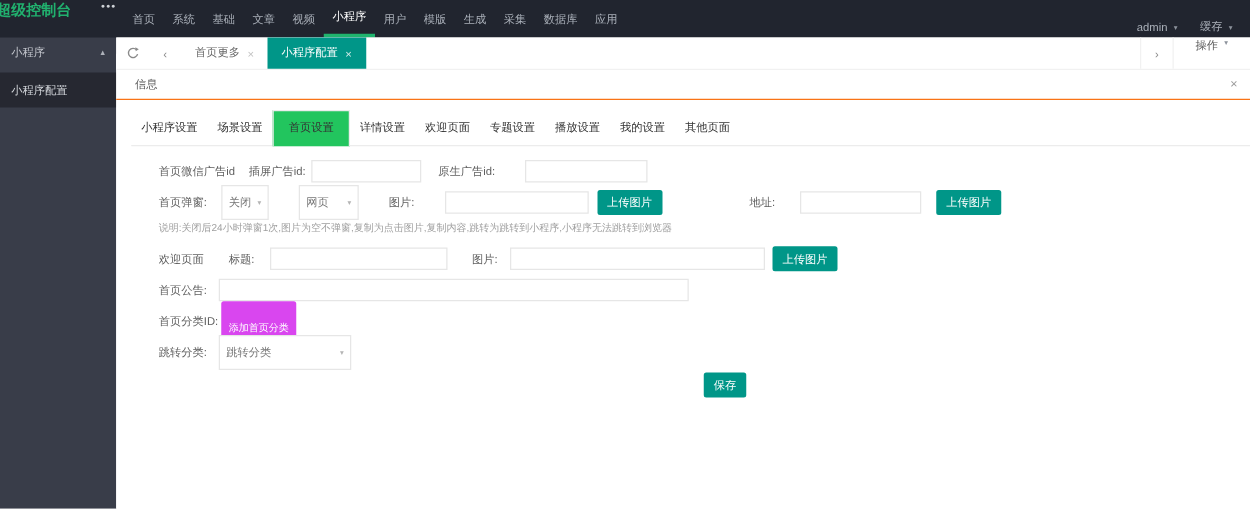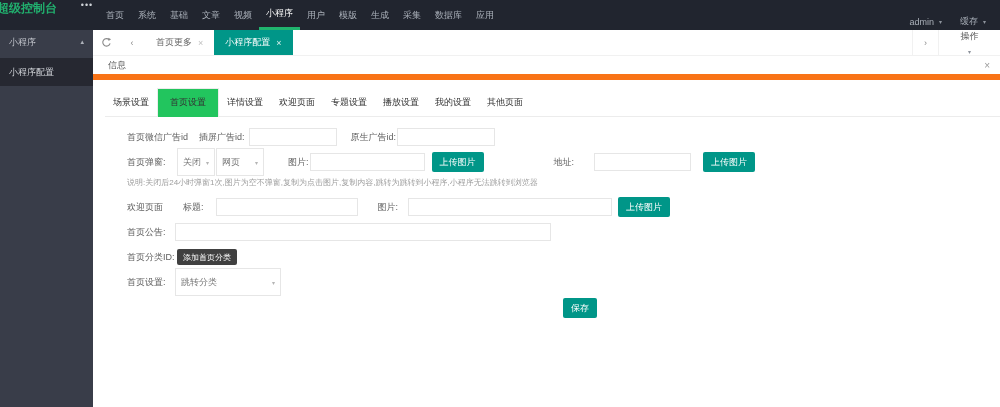--- a/index.html
+++ b/index.html
@@ -28,44 +28,44 @@
   .main { position:absolute; left:93px; top:30px; right:0; bottom:0; background:#fff; }
 
   .tabbar { height:26px; display:flex; align-items:stretch; font-size:9px; color:#666; border-bottom:1px solid #f1f1f1; background:#fff; }
   .tb-btn { width:26px; display:flex; align-items:center; justify-content:center; color:#8a8a8a; cursor:pointer; }
   .tb-tab { padding:0 11px; display:flex; align-items:center; gap:6px; cursor:pointer; white-space:nowrap; }
   .tb-tab .x { color:#c0c0c0; font-size:9px; }
   .tb-tab.active { background:#009688; color:#fff; }
   .tb-tab.active .x { color:#d8efec; }
   .tb-right { margin-left:auto; display:flex; }
   .tb-next { width:26px; border-left:1px solid #f1f1f1; display:flex; align-items:center; justify-content:center; color:#8a8a8a; cursor:pointer; }
-  .tb-op { min-width:62px; border-left:1px solid #f1f1f1; display:flex; align-items:center; justify-content:center; gap:5px; color:#555; cursor:pointer;flex-direction:column; }
-
-  .infobar { height:24px; display:flex; align-items:center; justify-content:space-between; padding:0 10px 0 15px; font-size:9px; color:#555; border-bottom:6px solid #f97316; }
+  .tb-op { min-width:62px; border-left:1px solid #f1f1f1; display:flex; align-items:flex-start; justify-content:center; gap:5px; color:#555; cursor:pointer; }
+
+  .infobar { height:24px; display:flex; align-items:center; justify-content:space-between; padding:0 10px 0 15px; font-size:9px; color:#555; border-bottom:1px solid #f97316; }
   .infobar .x { color:#9a9a9a; cursor:pointer; font-size:10px; }
 
   .content { padding:8px 0 0 12px; }
   .ctabs { display:flex; border-bottom:1px solid #ececec; font-size:9px; color:#333; align-items:flex-end; }
   .ctab { padding:7px 8px; cursor:pointer; white-space:nowrap; }
   .ctab.active { background:#22c55e; border:1px solid #ececec; border-bottom:none; margin-bottom:-1px; padding:7px 12px 8px; }
 
   
   .form { padding:10px 0 0 22px; font-size:9px; color:#5f5f5f; }
   .frow { display:flex; align-items:center; height:20px; margin-bottom:5px; white-space:nowrap; }
   .fin { height:18px; border:1px solid #e6e6e6; outline:none; padding:0 4px; font-size:9px; color:#333; background:#fff; font-family:"Liberation Sans", sans-serif; }
   .fselect { height:18px; border:1px solid #e6e6e6; display:flex; align-items:center; justify-content:space-between; padding:13px 5px; color:#777; cursor:pointer; background:#fff; }
   .fselect .caret { color:#b5b5b5; }
   .btn-teal { background:#009688; color:#fff; border:none; height:20px; padding:0 8px; font-size:9px; border-radius:2px; cursor:pointer; font-family:"Liberation Sans", sans-serif; }
-  .btn-blue { background:#404040; color:#fff; border:none; height:16px; padding:0 6px; font-size:8px; border-radius:2px; cursor:pointer; font-family:"Liberation Sans", sans-serif; }
+  .btn-blue { background:#d946ef; color:#fff; border:none; height:16px; padding:16px 6px; font-size:8px; border-radius:2px; cursor:pointer; font-family:"Liberation Sans", sans-serif; }
   .hint { font-size:8px; color:#9e9e9e; height:12px; line-height:12px; margin:2px 0 8px; }
   .save-row { margin-top:6px; margin-left:436px; height:20px; }
 
   
   .w70{width:70px;} .w48{width:48px;} .w46{width:46px;} .w44{width:44px;} .w40{width:40px;}
-  .ml2{margin-left:2px;} .ml4{margin-left:4px;} .ml6{margin-left:6px;} .ml7{margin-left:7px;} .ml8{margin-left:1px;}
+  .ml2{margin-left:2px;} .ml4{margin-left:4px;} .ml6{margin-left:6px;} .ml7{margin-left:7px;} .ml8{margin-left:24px;}
   .ml10{margin-left:10px;} .ml12{margin-left:12px;} .ml14{margin-left:14px;} .ml16{margin-left:16px;}
   .ml20{margin-left:20px;} .ml24{margin-left:24px;} .ml70{margin-left:70px;}
 </style>
 </head>
 <body>
 
 <div class="screen">
 
   <div class="topbar">
     <div class="logo">超级控制台</div>
@@ -132,20 +132,21 @@
     </div>
 
     <div class="infobar">
       <span>信息</span>
       <span class="x">×</span>
     </div>
 
     <div class="content">
 
       <div class="ctabs">
+        <div class="ctab">小程序设置</div>
         <div class="ctab">场景设置</div>
         <div class="ctab active">首页设置</div>
         <div class="ctab">详情设置</div>
         <div class="ctab">欢迎页面</div>
         <div class="ctab">专题设置</div>
         <div class="ctab">播放设置</div>
         <div class="ctab">我的设置</div>
         <div class="ctab">其他页面</div>
       </div>
 
@@ -192,21 +193,21 @@
           <span class="w46">首页公告:</span>
           <input class="fin ml2" style="width: 376px;">
         </div>
 
         <div class="frow">
           <span class="w48">首页分类ID:</span>
           <button class="btn-blue ml2">添加首页分类</button>
         </div>
 
         <div class="frow">
-          <span class="w44">首页设置:</span>
+          <span class="w44">跳转分类:</span>
           <div class="fselect ml4" style="width:106px">
             <span>跳转分类</span>
             <span class="caret">▾</span>
           </div>
         </div>
 
         <div class="save-row">
           <button class="btn-teal">保存</button>
         </div>
 

